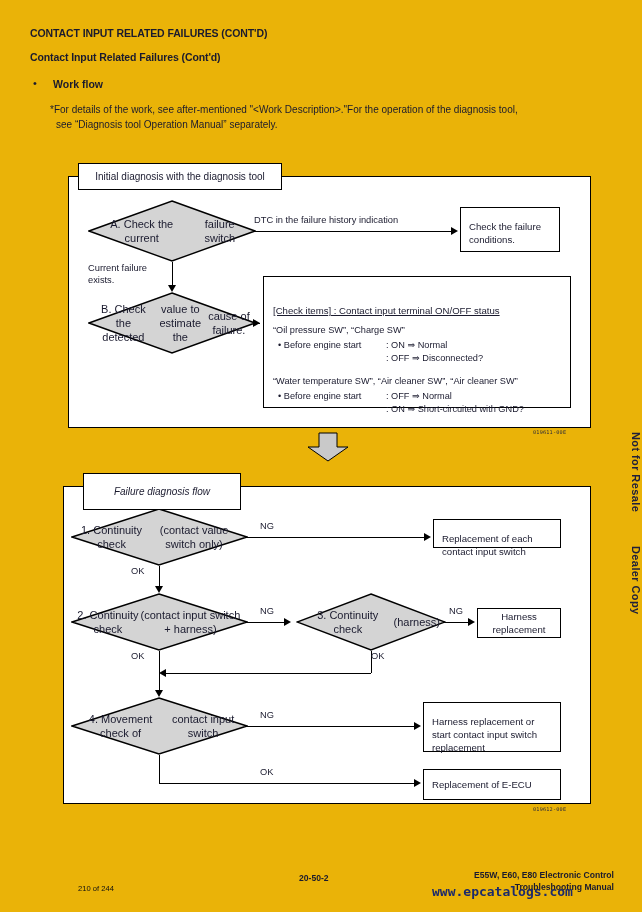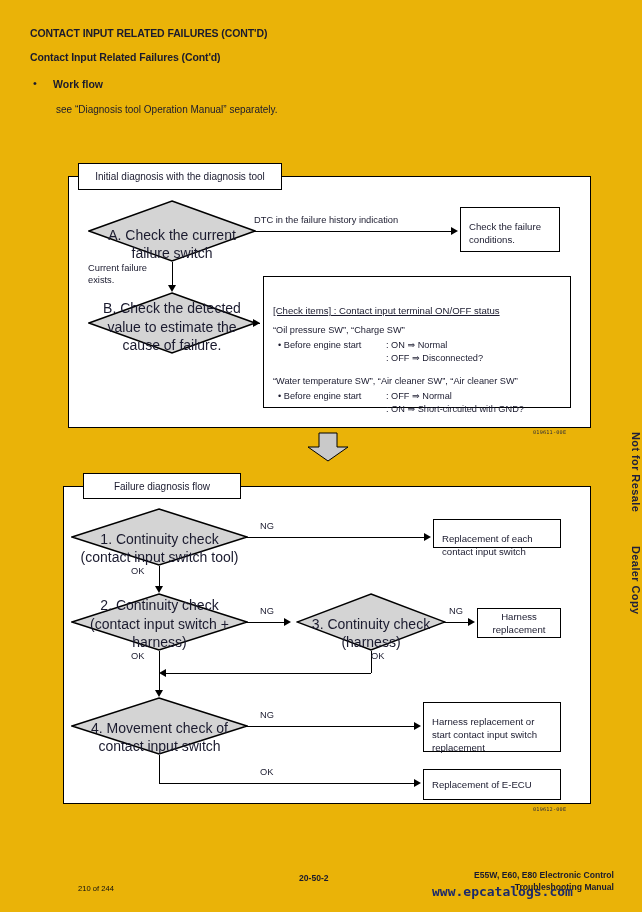--- a/index.html
+++ b/index.html
@@ -88,24 +88,23 @@
     position: absolute;
     left: 0; top: 0;
     display: block;
   }
   .diamond-text {
     position: absolute;
     left: 0; top: 0;
     width: 100%;
     height: 100%;
     display: flex;
-    flex-direction: column;
     align-items: center;
     justify-content: flex-end;
-    font-size: 14px;
+    font-size: 11px;
     line-height: 1.3;
     text-align: center;
     pointer-events: none;
     padding: 0 6px;
     box-sizing: border-box;
   }
 
   
   .rbox {
     position: absolute;
@@ -247,20 +246,21 @@
 </head>
 <body>
 
 <div id="page">
 
   <div class="hdr-title">CONTACT INPUT RELATED FAILURES (CONT'D)</div>
   <div class="sub-title">Contact Input Related Failures (Cont'd)</div>
   <div class="bullet-dot">•</div>
   <div class="bullet-label">Work flow</div>
   <div class="note-block">
+    <span>*For details of the work, see after-mentioned "&lt;Work Description&gt;."For the operation of the diagnosis tool,</span>
     <span class="l2">see “Diagnosis tool Operation Manual” separately.</span>
   </div>
 
   <div class="flow-frame" style="left:68px; top:176px; width:523px; height:252px;"></div>
   <div class="frame-title" style="left:78px; top:163px; width:204px; height:27px;">
     <span>Initial diagnosis with the diagnosis tool</span>
   </div>
 
   <div class="diamond-wrap" style="left:88px; top:200px; width:168px; height:62px;">
     <svg width="168" height="62" viewBox="0 0 168 62">
@@ -329,31 +329,31 @@
 
   <div class="fig-id" style="left:533px; top:429px;">019611-00E</div>
 
   <div class="fat-arrow" style="left:306px; top:432px; width:44px; height:30px;">
     <svg width="44" height="30" viewBox="0 0 44 30">
       <polygon points="13,1 31,1 31,15 42,15 22,29 2,15 13,15" fill="#c9c9c9" stroke="#000" stroke-width="1"></polygon>
     </svg>
   </div>
 
   <div class="flow-frame" style="left:63px; top:486px; width:528px; height:318px;"></div>
-  <div class="frame-title" style="left:83px; top:473px; width:158px; height:26px;">
+  <div class="frame-title" style="left:83px; top:473px; width:158px; height:37px;font-style:italic;">
     <span>Failure diagnosis flow</span>
   </div>
 
   <div class="diamond-wrap" style="left:71px; top:508px; width:177px; height:58px;">
     <svg width="177" height="58" viewBox="0 0 177 58">
       <polygon points="88,1 176,29 88,57 1,29" fill="#d4d4d4" stroke="#000" stroke-width="1.4"></polygon>
     </svg>
     <div class="diamond-text">
       <span>1. Continuity check</span>
-      <span>(contact input switch tool)</span>
+      <span>(contact value switch only)</span>
     </div>
   </div>
   <div class="ln h" style="left:246px; top:536.5px; width:182px;"></div>
   <div class="arw right" style="left:424px; top:532.5px;"></div>
   <div class="elabel" style="left:260px; top:521px;">NG</div>
   <div class="rbox" style="left:433px; top:519px; width:128px; height:29px;">
     <span>Replacement of each</span><br>
     <span>contact input switch</span>
   </div>
 

